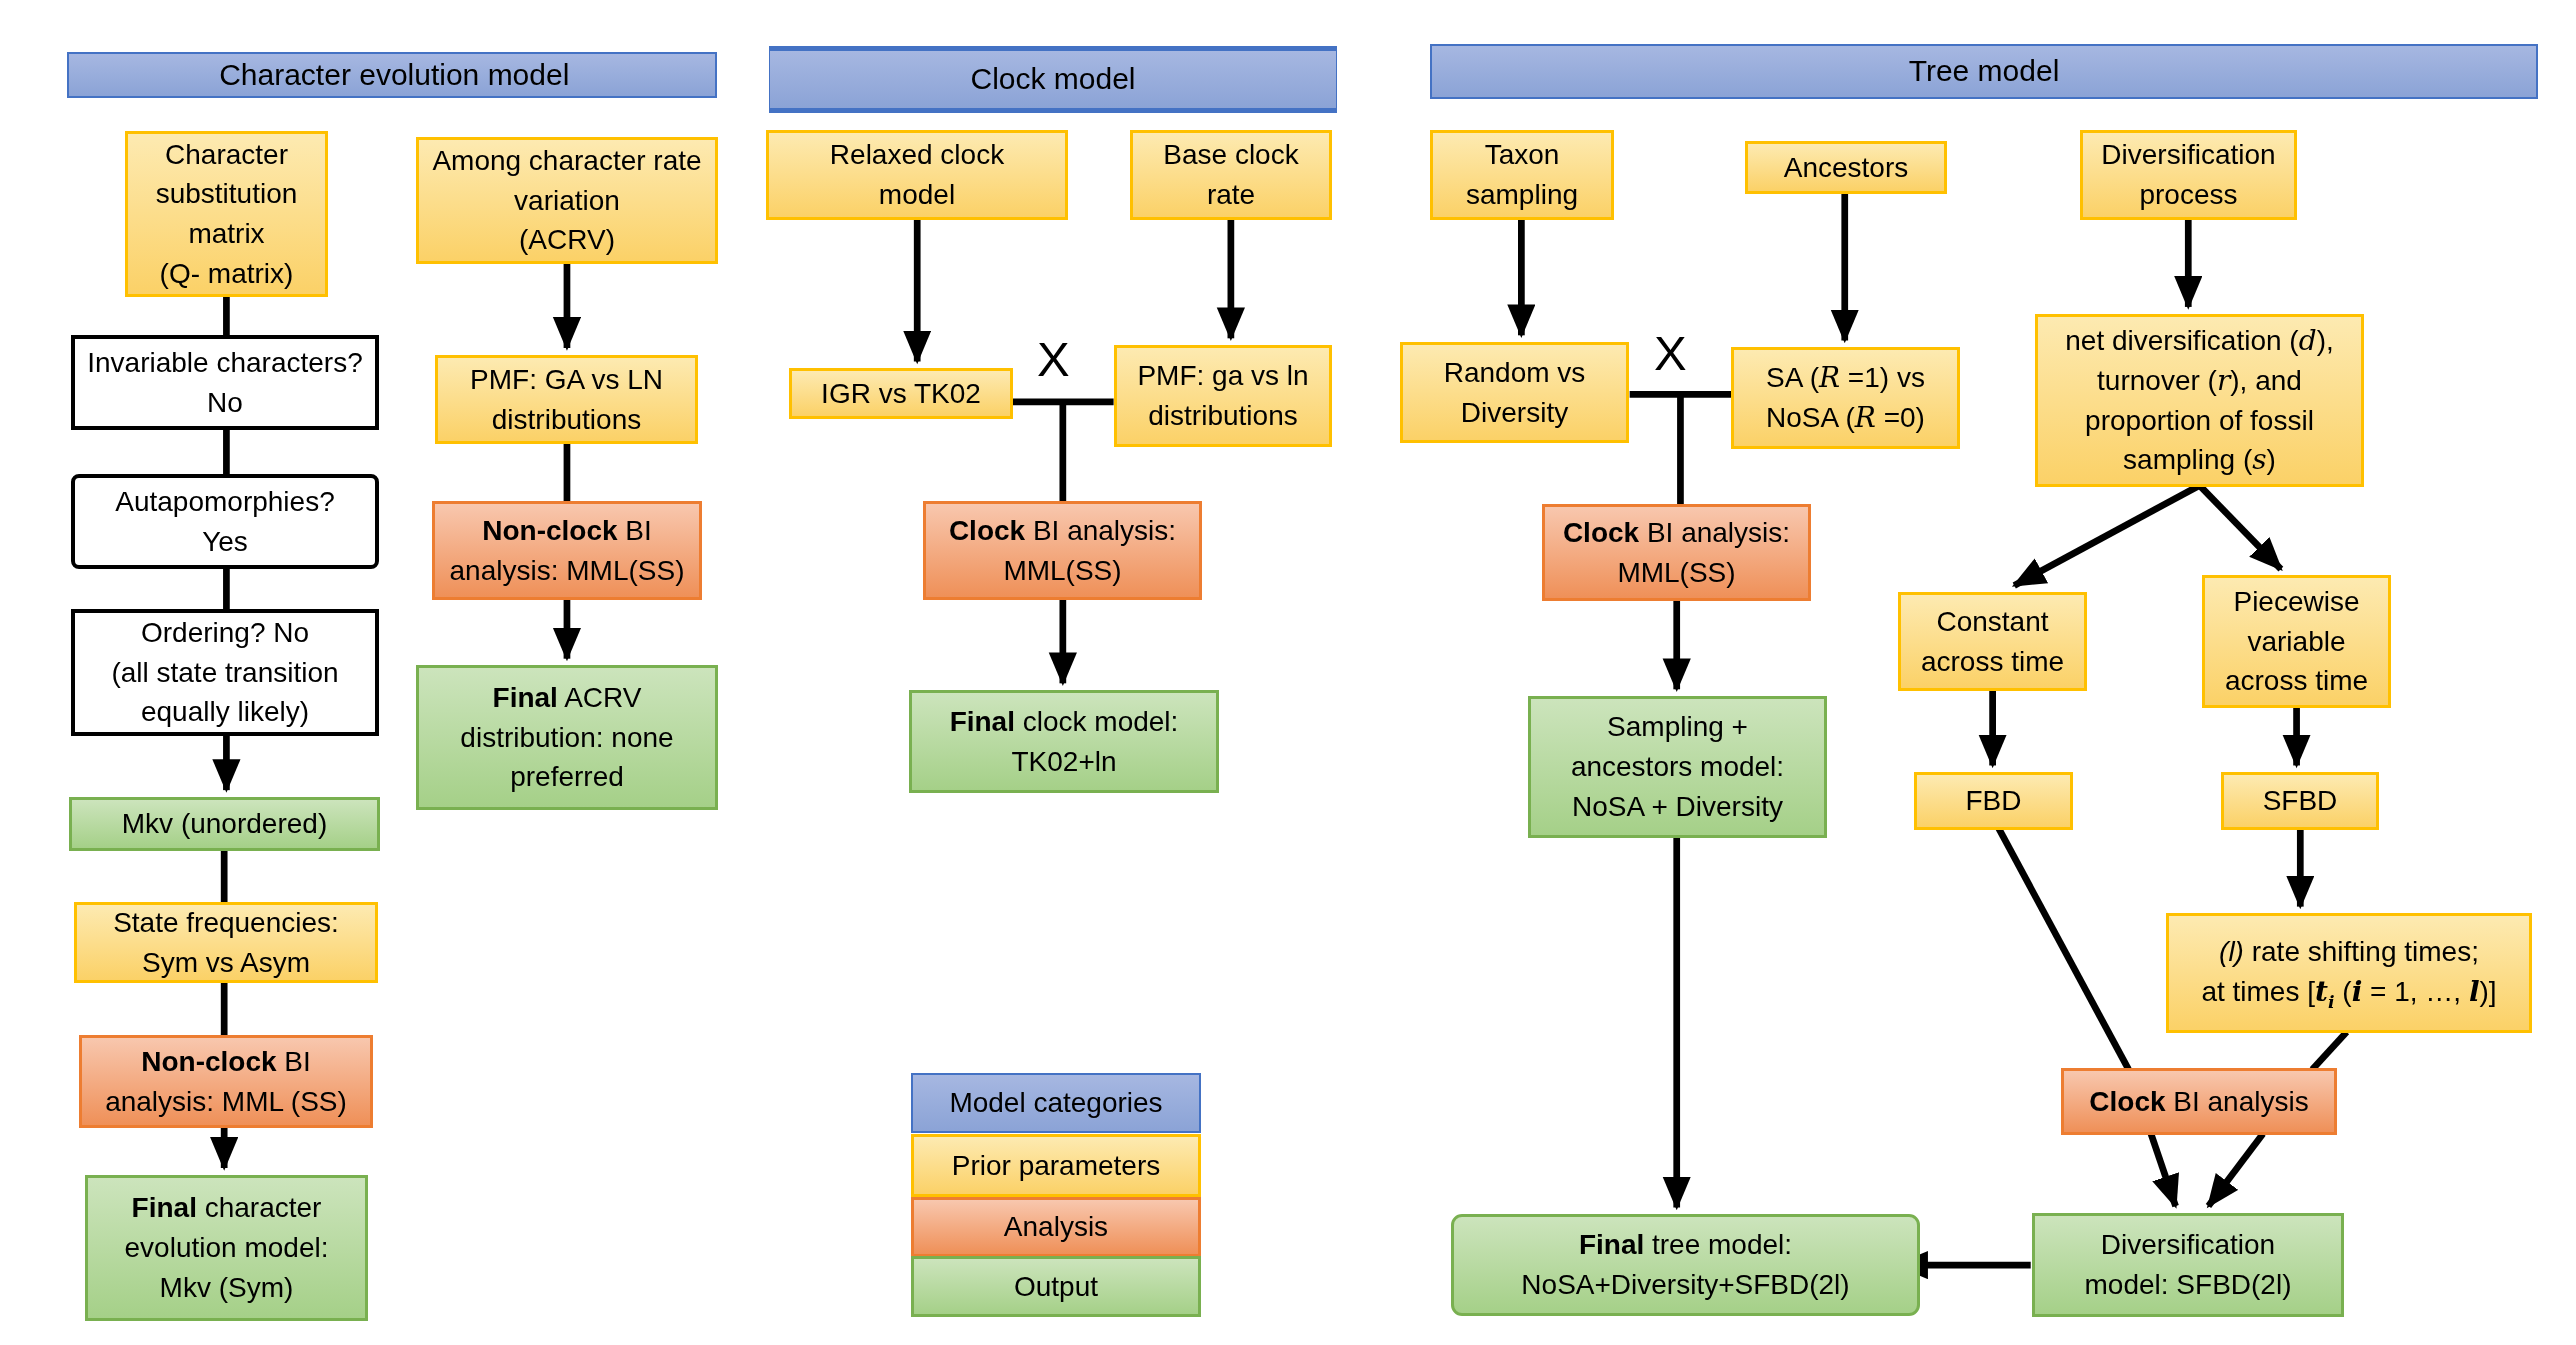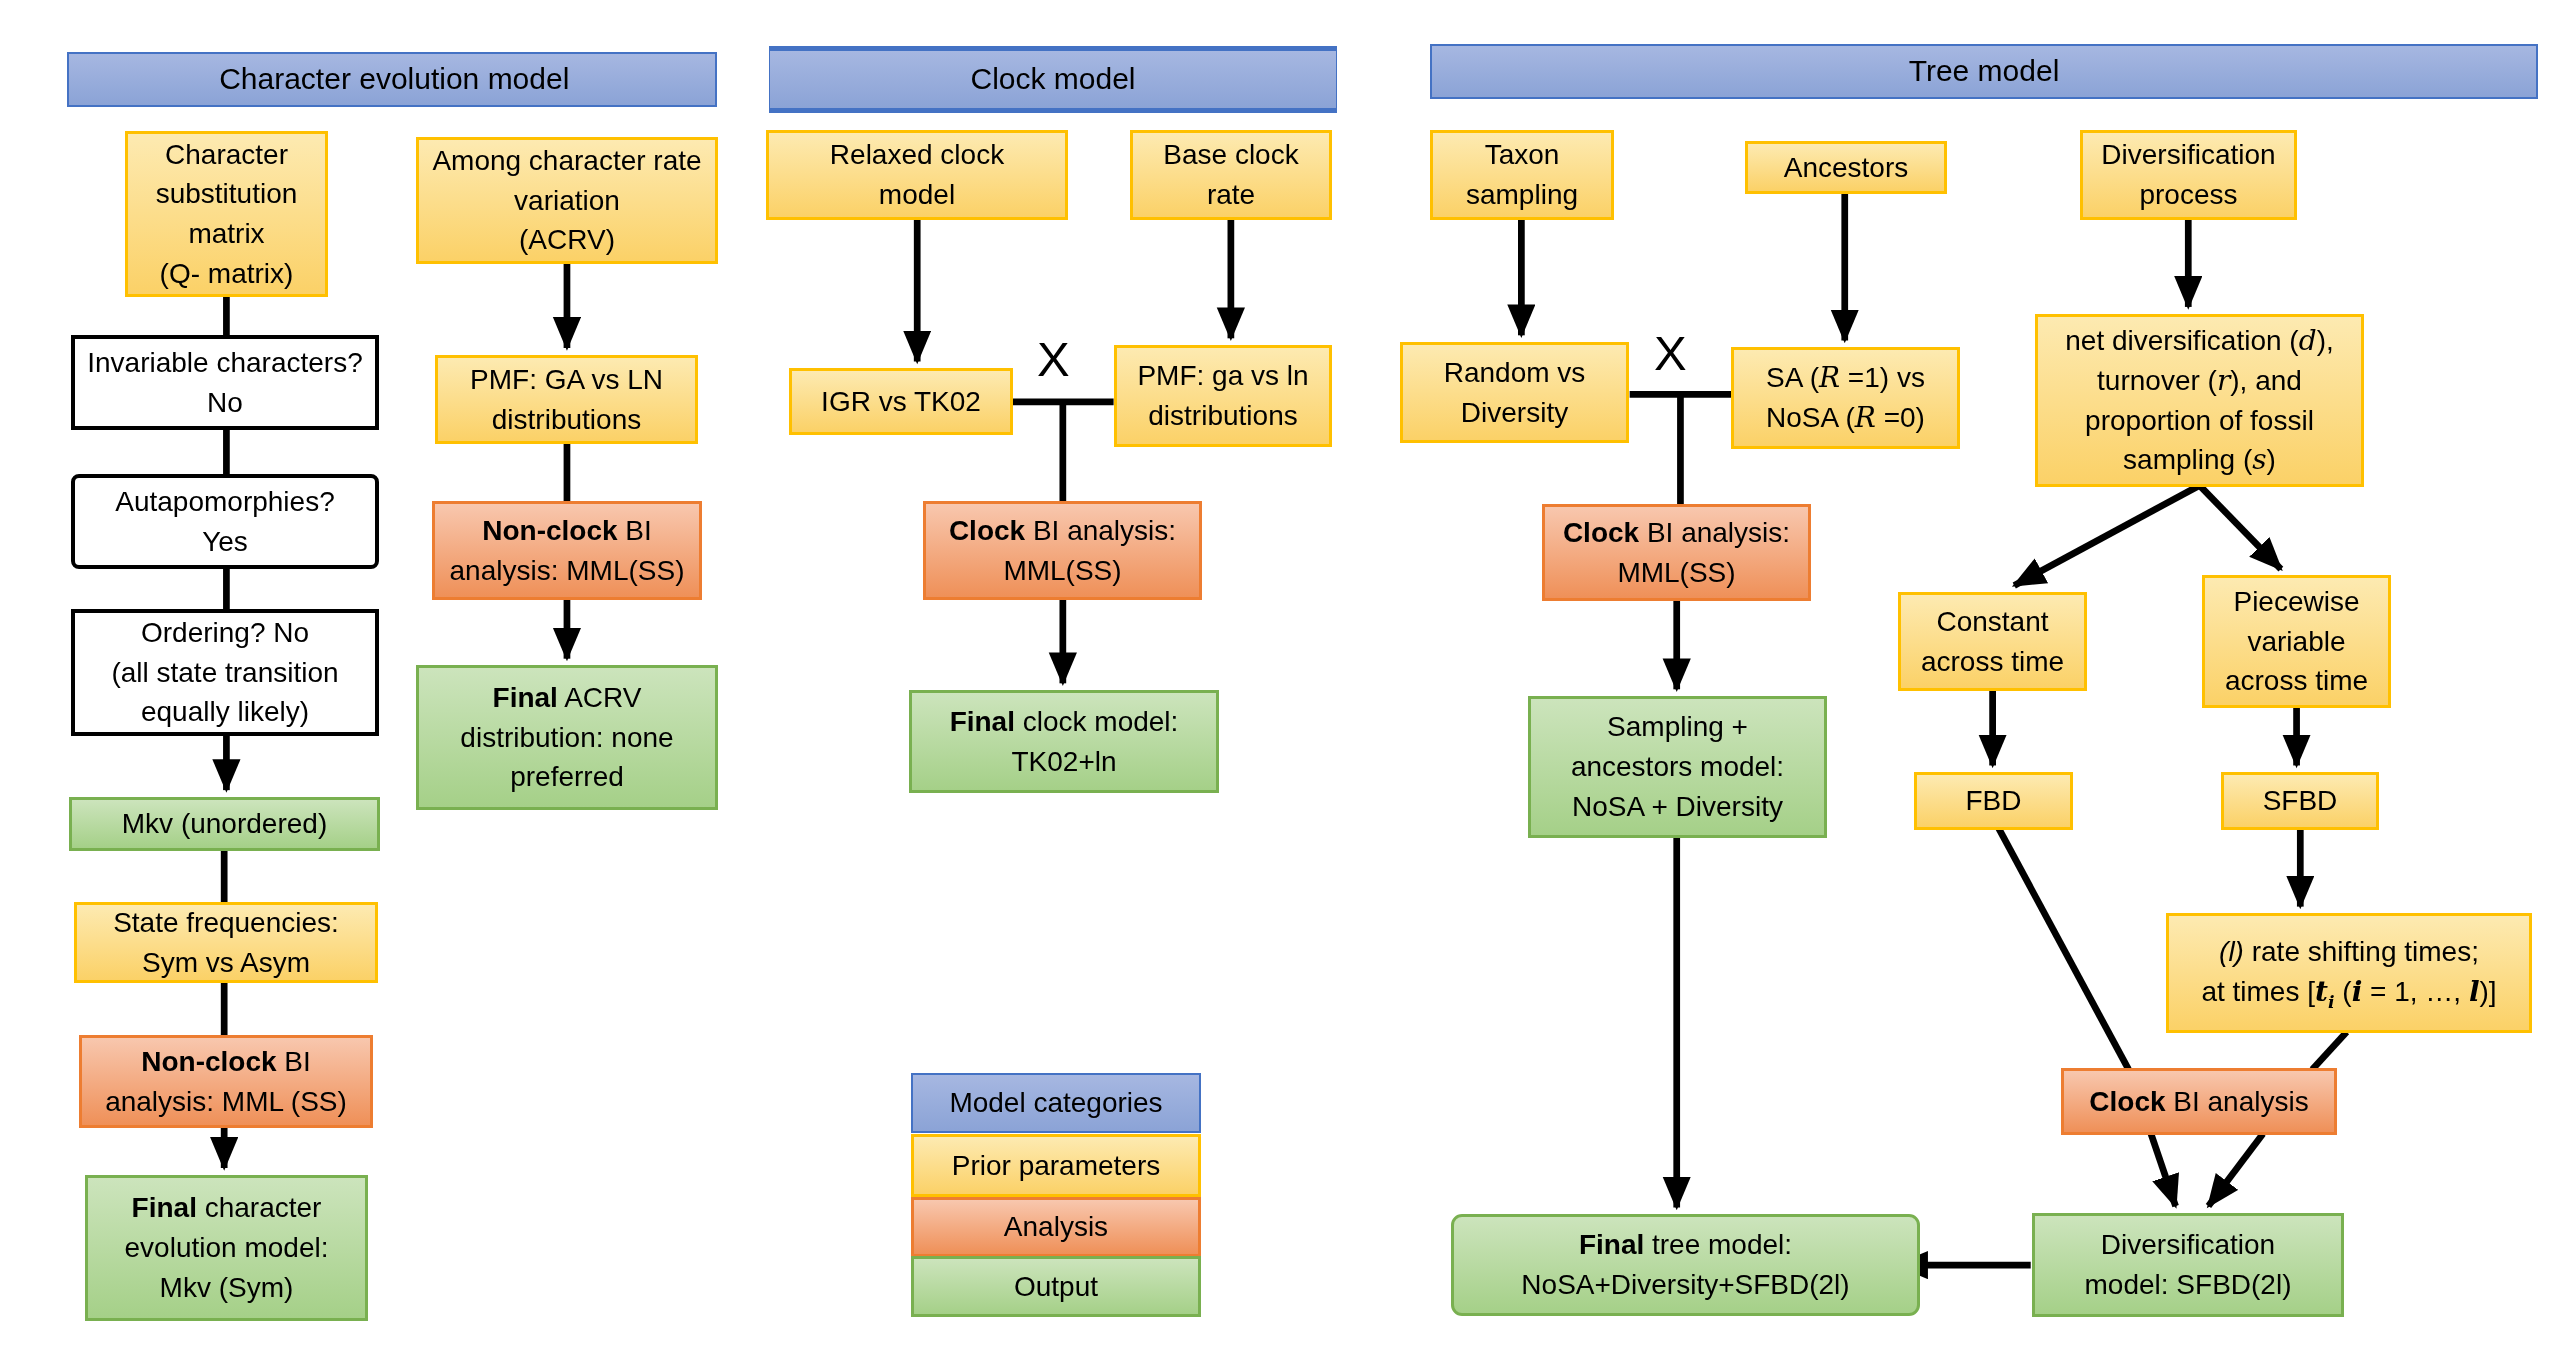--- a/index.html
+++ b/index.html
@@ -74,21 +74,21 @@
       <line x1="3075" y1="948" x2="3075" y2="1025" marker-end="url(#ah)"></line>
       <line x1="3080" y1="1109" x2="3080" y2="1214" marker-end="url(#ah)"></line>
       <line x1="2676" y1="1109" x2="2850" y2="1432"></line>
       <line x1="3142" y1="1382" x2="3096" y2="1432"></line>
       <line x1="2880" y1="1518" x2="2913" y2="1615" marker-end="url(#ah)"></line>
       <line x1="3030" y1="1518" x2="2957" y2="1615" marker-end="url(#ah)"></line>
       <line x1="2719" y1="1694" x2="2540" y2="1694" marker-end="url(#ah)"></line>
     </g>
   </svg>
 
-  <div class="box blue hdr" style="left:67px;top:52px;width:650px;height:55px;padding-left:12px;">
+  <div class="box blue hdr" style="left:67px;top:52px;width:650px;height:46px;padding-left:12px;">
     <span class="txt">Character evolution model</span>
   </div>
   <div class="box blue2 hdr" style="left:769px;top:46px;width:568px;height:67px;">
     <span class="txt">Clock model</span>
   </div>
   <div class="box blue hdr" style="left:1430px;top:44px;width:1108px;height:55px;">
     <span class="txt">Tree model</span>
   </div>
 
   <div class="box orange" style="left:125px;top:131px;width:203px;height:166px;">
@@ -156,21 +156,21 @@
   <div class="box orange" style="left:766px;top:130px;width:302px;height:90px;">
     <span class="ln">Relaxed clock</span>
     <span class="ln">model</span>
   </div>
 
   <div class="box orange" style="left:1130px;top:130px;width:202px;height:90px;">
     <span class="ln">Base clock</span>
     <span class="ln">rate</span>
   </div>
 
-  <div class="box orange" style="left:789px;top:368px;width:224px;height:67px;justify-content:center;">
+  <div class="box orange" style="left:789px;top:368px;width:224px;height:51px;justify-content:center;">
     <span class="txt">IGR vs TK02</span>
   </div>
 
   <div class="xmark" style="left:1037px;top:335px;">X</div>
 
   <div class="box orange" style="left:1114px;top:345px;width:218px;height:102px;">
     <span class="txt">PMF: ga vs ln distributions</span>
   </div>
 
   <div class="box red" style="left:923px;top:501px;width:279px;height:99px;">

